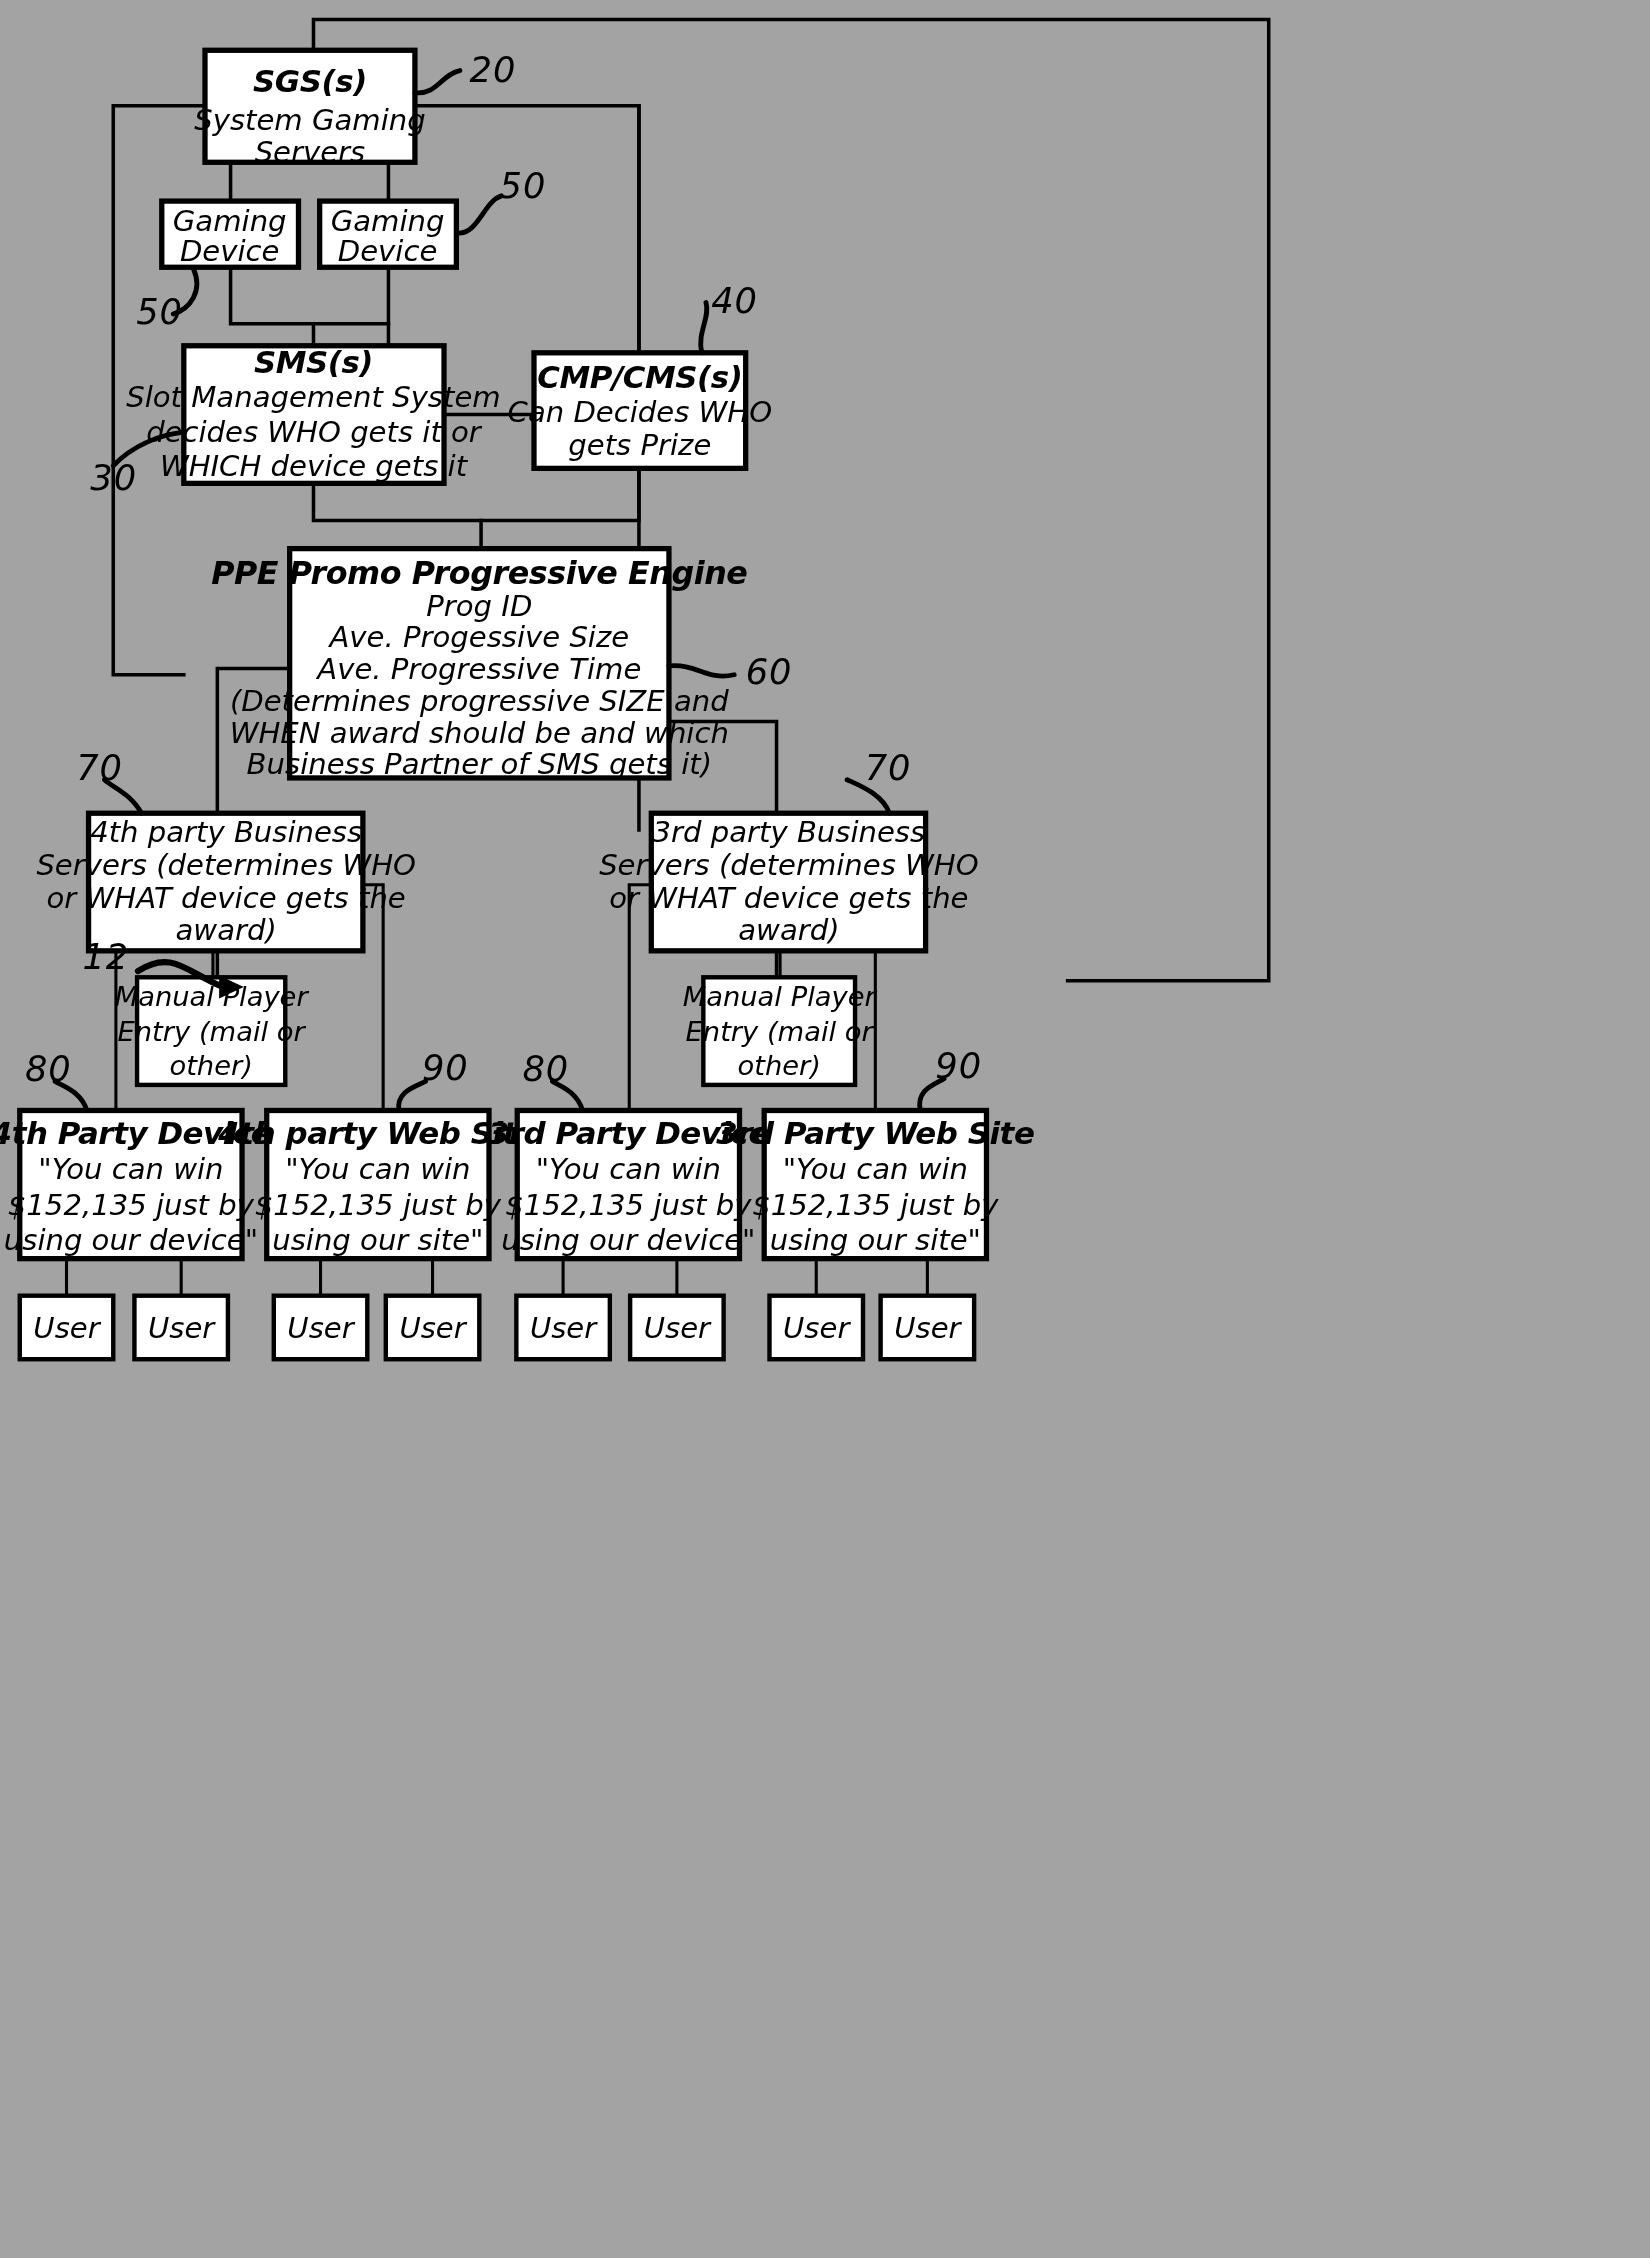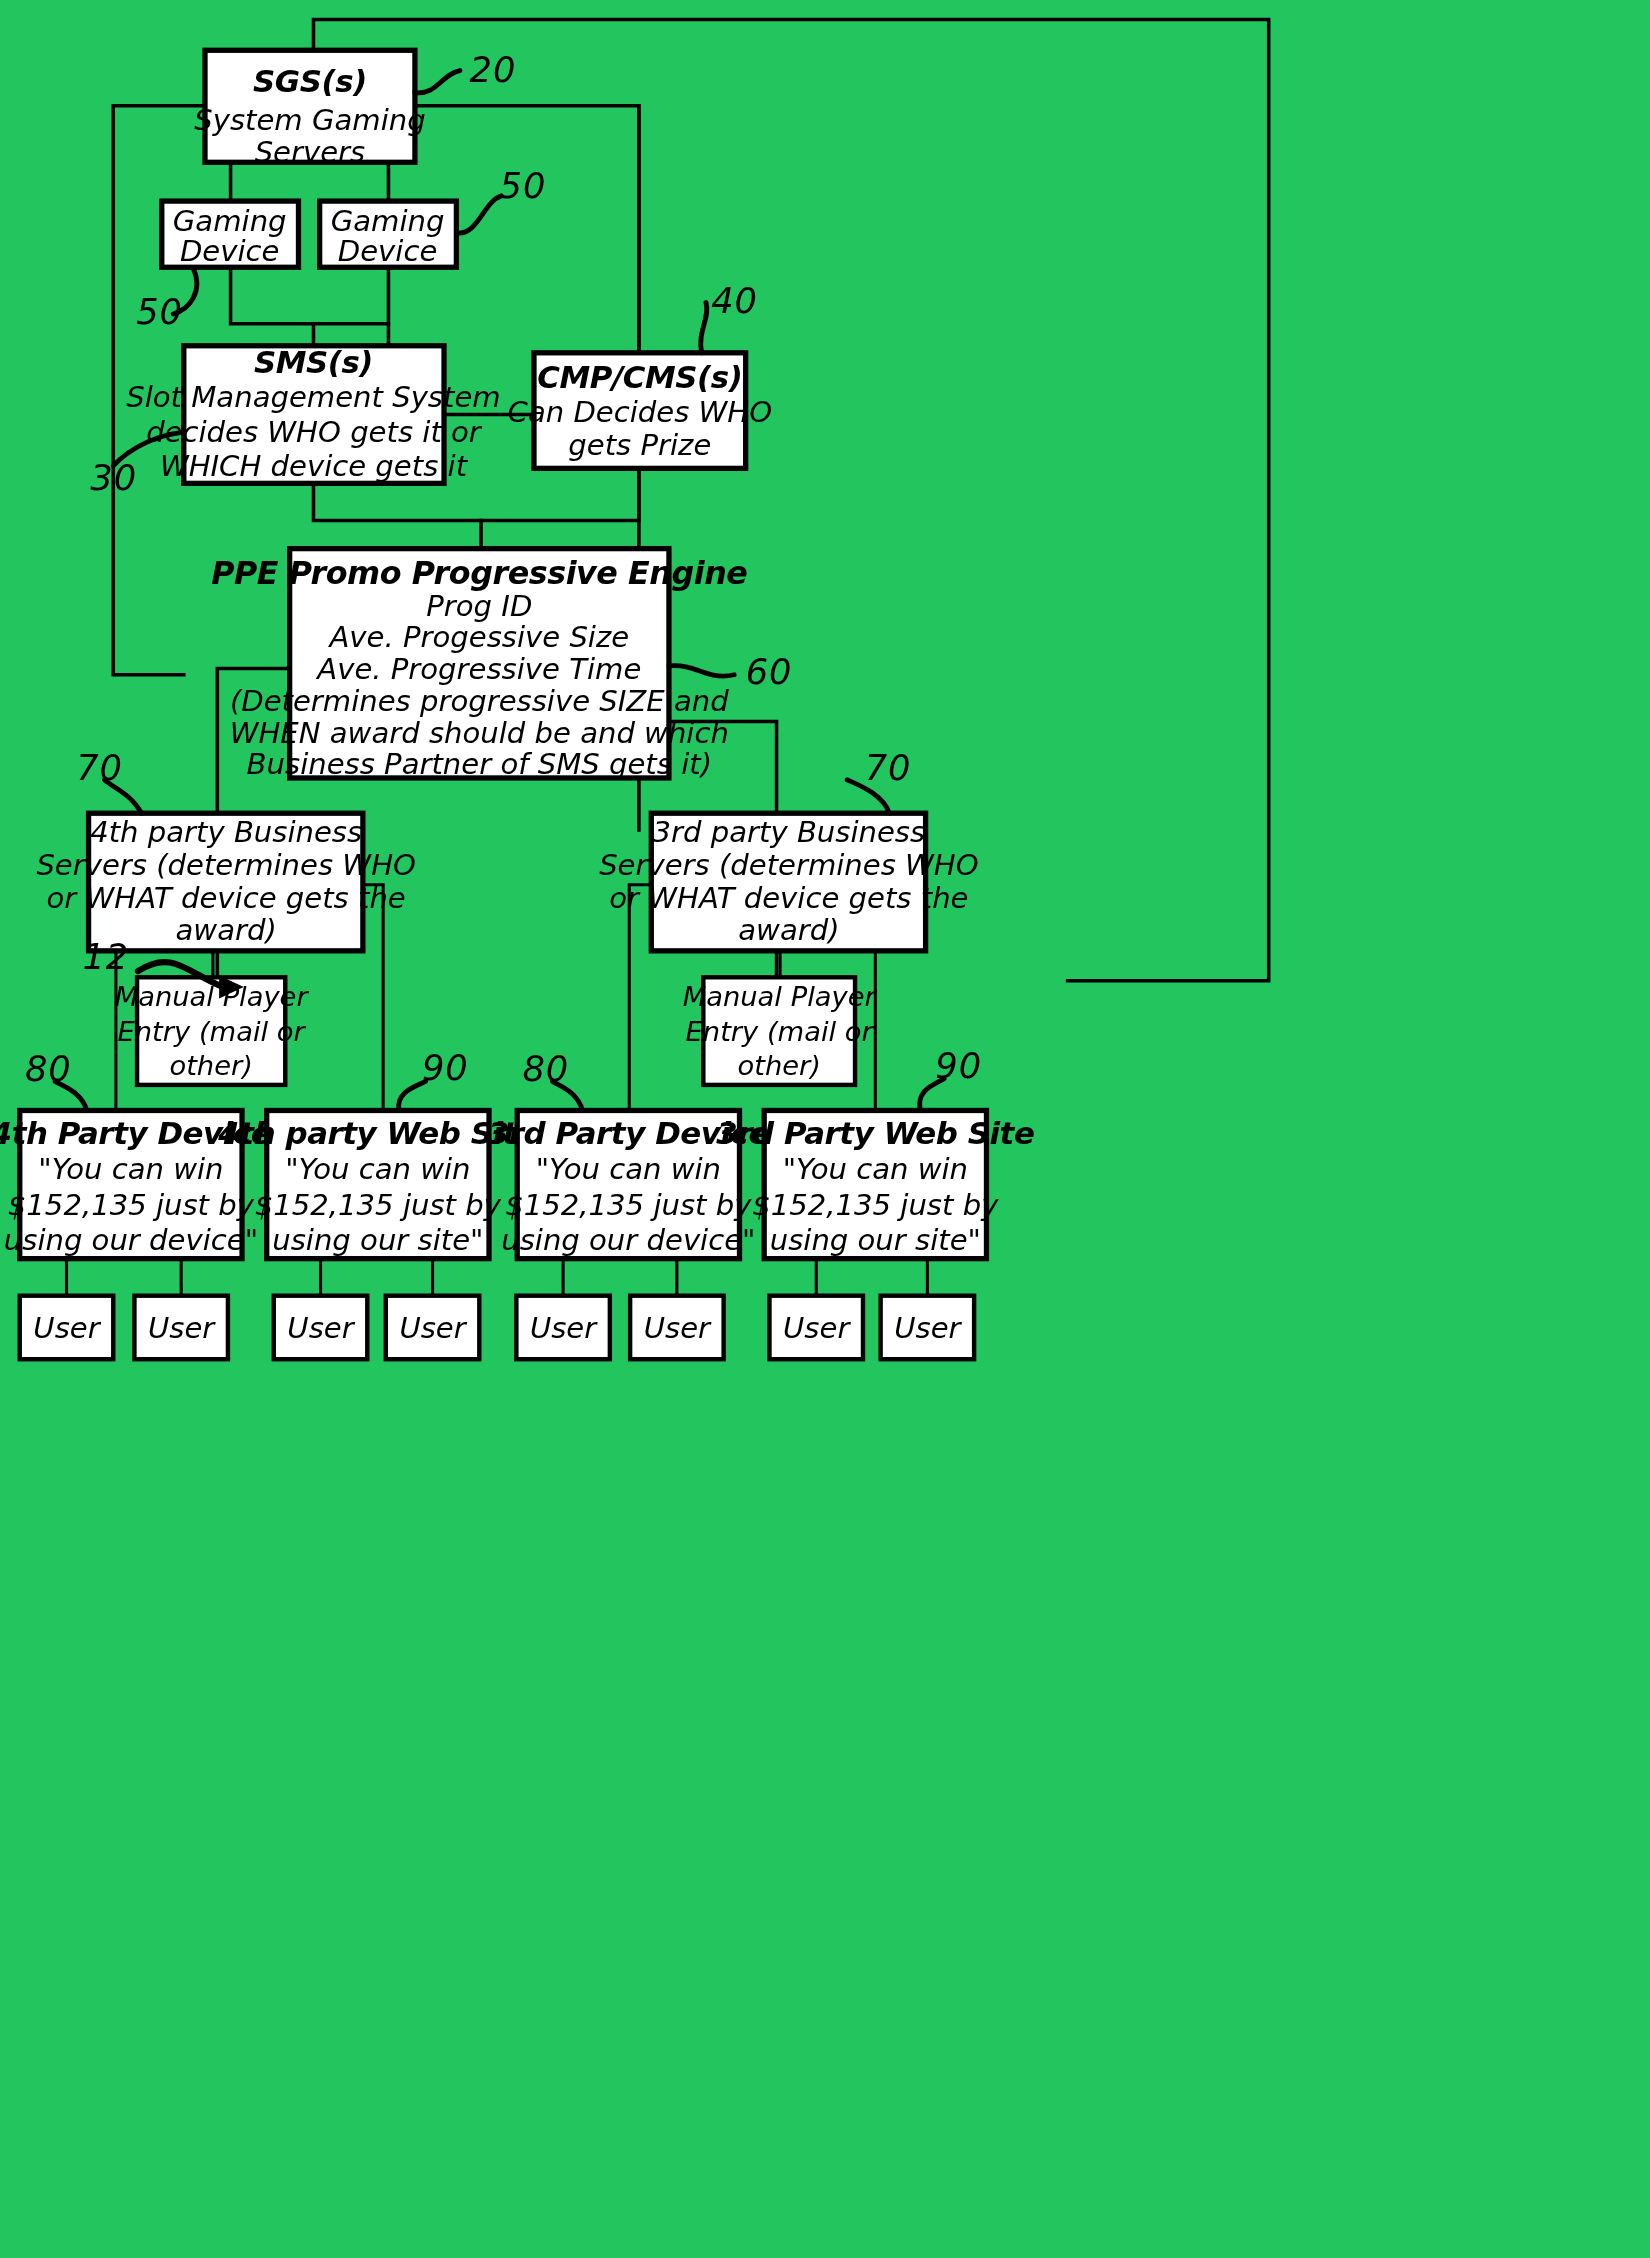--- a/index.html
+++ b/index.html
@@ -11,21 +11,21 @@
   body {
     width: 1651px;
     height: 2258px;
     font-family: "DejaVu Sans", sans-serif;
     overflow: hidden;
   }
   #figure-root {
     position: relative;
     width: 1651px;
     height: 2258px;
-    background: #22c55e;
+    background: #a3a3a3;
   }
   svg#diagram {
     display: block;
     width: 1651px;
     height: 2258px;
   }
   .box-rect {
     fill: #ffffff;
     stroke: #000000;
   }

